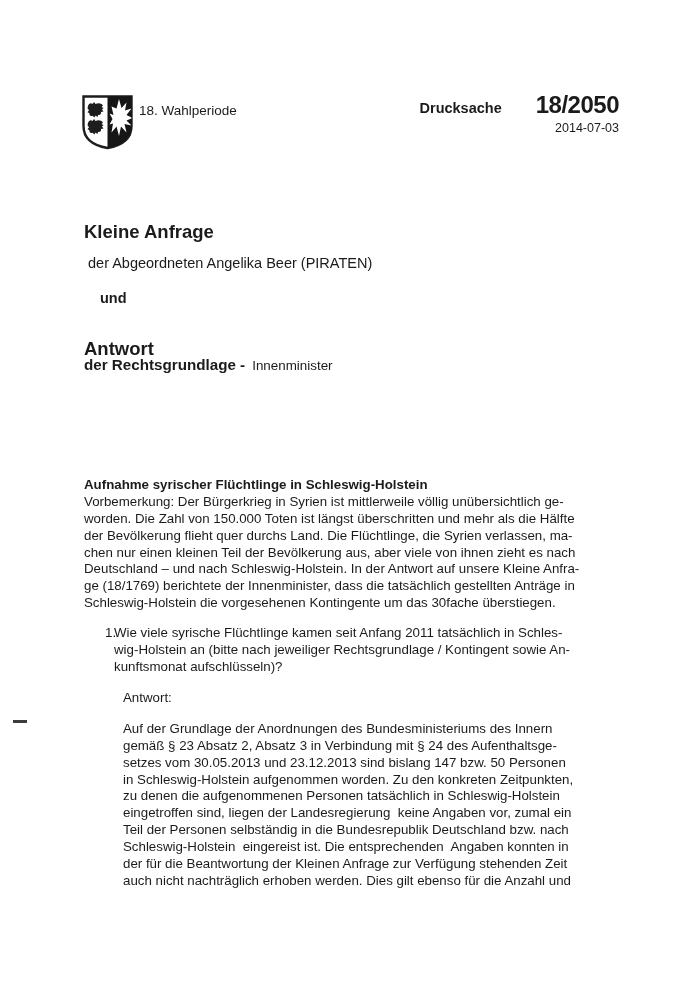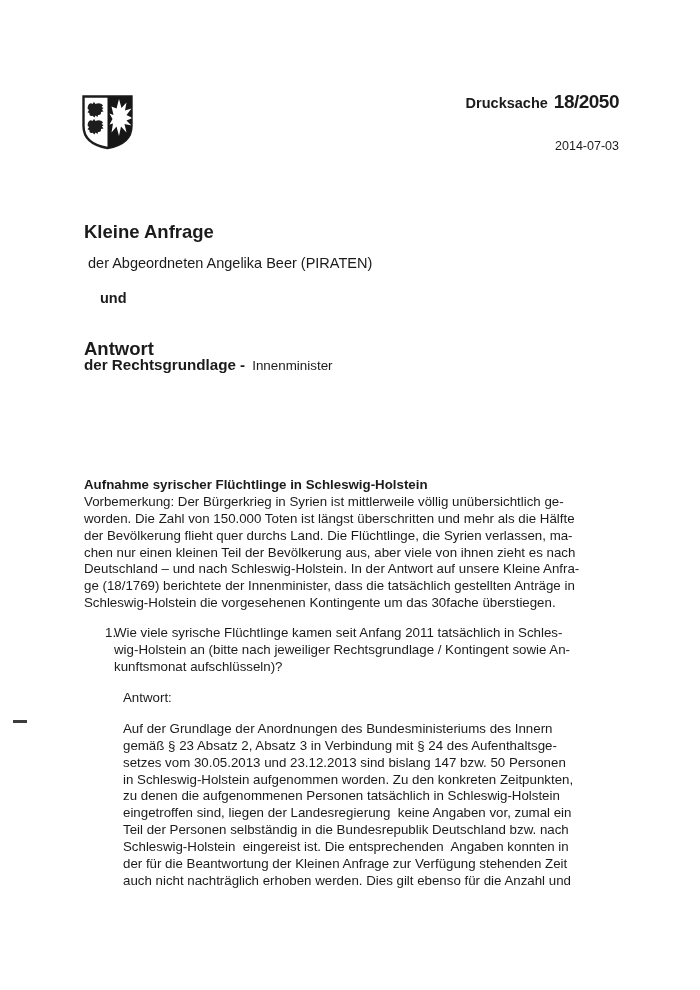--- a/index.html
+++ b/index.html
@@ -11,22 +11,22 @@
   }
   .abs{position:absolute;}
 
   
   .logo{left:81px;top:94px;width:53px;height:56px;}
   .hdr-left{left:139px;top:102px;line-height:17px;}
   .org{font-size:13px;font-weight:bold;letter-spacing:-0.4px;white-space:nowrap;}
   .period{font-size:13.5px;}
   .hdr-right{right:81px;top:91px;display:flex;align-items:baseline;justify-content:flex-end;}
   .doc-label{font-size:14.5px;font-weight:bold;margin-right:6px;}
-  .doc-number{font-size:19px;font-weight:bold;letter-spacing:-0.5px;}
-  .doc-date{right:81px;top:139px;font-size:12.5px;}
+  .doc-number{font-size:24px;font-weight:bold;letter-spacing:-0.5px;margin-left:28px;}
+  .doc-date{right:81px;top:121px;font-size:12.5px;}
 
   
   .h-big{left:84px;font-size:18.5px;font-weight:bold;}
   .t-kleine{top:221px;}
   .t-submitter{left:84px;top:255px;font-size:14.5px;padding-left:4px;}
   .t-und{left:100px;top:290px;font-size:14.5px;font-weight:bold;}
   .t-antwort{top:318px;margin-top:20px;}
   .t-gov{left:84px;top:356px;font-size:15.2px;font-weight:bold;}
   .t-gov .office{font-size:13.4px;font-weight:normal;margin-left:7px;}
 
@@ -58,20 +58,21 @@
     <polygon clip-path="url(#shieldClip)" fill="#ffffff" points="38,5 40.5,14 45.5,8.5 44,16.5 50.5,14.5 45.5,21 51.5,24 45.5,26.5 50.5,31.5 43.5,30 45.5,38.5 40,32.5 38,42 35.5,32.5 30.5,38.5 32,29.5 28.5,30.5 31.5,25 28.5,19.5 32.5,21 30.5,12.5 35.5,14.5"></polygon>
 
     <g fill="#1d1d1d" clip-path="url(#shieldClip)">
       <path d="M7,12 c1,-3 3,-3.5 4.5,-2 l1.5,-2 1.5,2 c3,-1.5 6,-0.5 7.5,1.5 l-1.5,1.5 2,1 -1.5,1.5 1.5,2 -2.5,0.5 c0.5,2 -1,3.5 -3,3 l-0.5,2 -2,-1.5 -1,2 -2,-1.8 c-2,1 -3.5,-0.5 -3,-2.5 l-2,-1 1.5,-2 -1.5,-2 z"></path>
       <path d="M7,29 c1,-3 3,-3.5 4.5,-2 l1.5,-2 1.5,2 c3,-1.5 6,-0.5 7.5,1.5 l-1.5,1.5 2,1 -1.5,1.5 1.5,2 -2.5,0.5 c0.5,2 -1,3.5 -3,3 l-0.5,2 -2,-1.5 -1,2 -2,-1.8 c-2,1 -3.5,-0.5 -3,-2.5 l-2,-1 1.5,-2 -1.5,-2 z"></path>
     </g>
   </svg>
 </div>
 
 <div class="abs hdr-left">
+  <div class="period">18. Wahlperiode</div>
 </div>
 
 <div class="abs hdr-right">
   <span class="doc-label">Drucksache</span>
   <span class="doc-number">18/2050</span>
 </div>
 <div class="abs doc-date">2014-07-03</div>
 
 <div class="abs h-big t-kleine">Kleine Anfrage</div>
 <div class="abs t-submitter">der Abgeordneten Angelika Beer (PIRATEN)</div>

